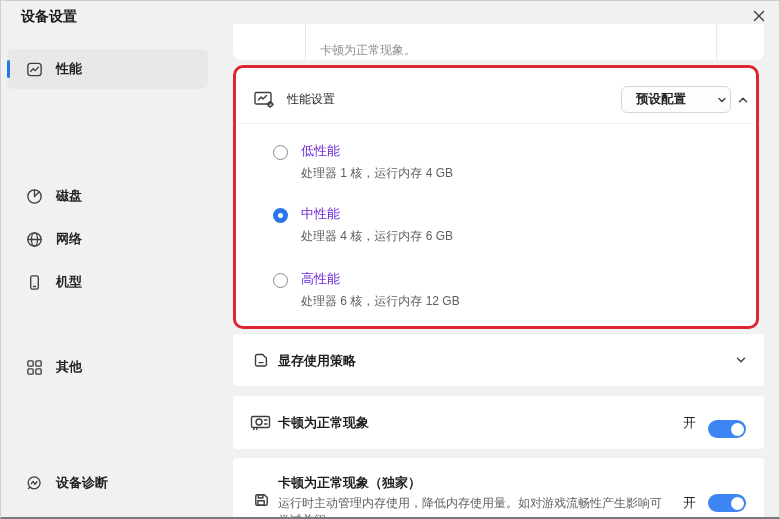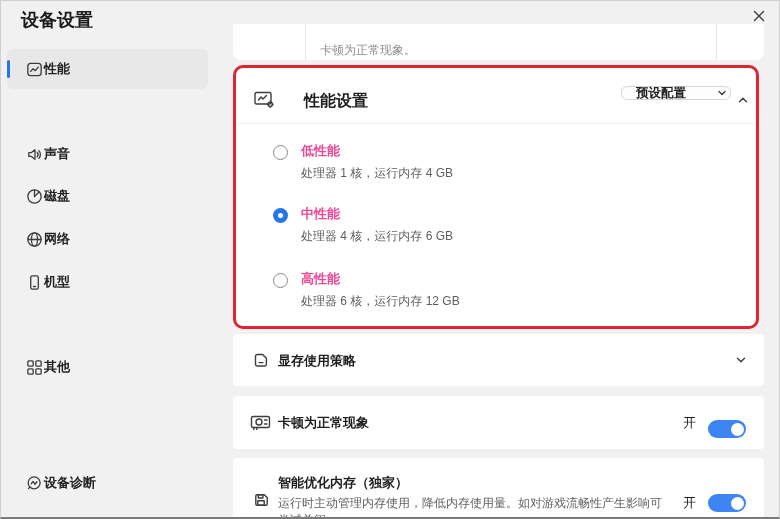--- a/index.html
+++ b/index.html
@@ -5,46 +5,46 @@
   :root{
     --accent:#2676e8; --toggle:#3c85f2; --hl:#dd2533;
   }
   *{margin:0;padding:0;box-sizing:border-box;font-family:"Liberation Sans","DejaVu Sans",sans-serif;}
   html,body{background:#dfdfdf;}
   .window{
     position:relative;width:780px;height:519px;background:#f1f1f2;overflow:hidden;
     border:1px solid #cfcfcf;border-bottom:2px solid #7a7a7a;
   }
   
-  .win-title{position:absolute;left:20px;top:7px;font-size:18px;font-weight:700;color:#1c1c1c;}
+  .win-title{position:absolute;left:20px;top:7px;font-size:14px;font-weight:700;color:#1c1c1c;}
   .close-btn{position:absolute;left:746px;top:3px;width:24px;height:24px;display:flex;align-items:center;justify-content:center;cursor:pointer;}
   
-  .side-item{position:absolute;left:6px;width:201px;height:40px;display:flex;align-items:center;gap:0;padding-left:18px;border-radius:6px;cursor:pointer;text-align:center;}
+  .side-item{position:absolute;left:6px;width:201px;height:40px;display:flex;align-items:center;gap:12px;padding-left:18px;border-radius:6px;cursor:pointer;text-align:center;}
   .side-item.sel{background:#e8e8e9;}
   .side-item .lbl{font-size:13px;color:#232323;font-weight:600;}
   .side-item .bar{position:absolute;left:0;top:11px;width:3px;height:18px;border-radius:2px;background:var(--accent);display:none;}
   .side-item.sel .bar{display:block;}
   .icon{display:inline-flex;flex:none;}
   svg{display:block;}
   .stroke{fill:none;stroke:#3d3d3d;stroke-width:1.4;stroke-linecap:round;stroke-linejoin:round;}
   
   .card{position:absolute;left:232px;width:531px;background:#ffffff;border-radius:4px;}
   .top-card{top:23px;height:36px;border-radius:0 0 8px 8px;overflow:hidden;}
   .inner-box{position:absolute;left:72px;top:-20px;width:412px;height:63px;border:1px solid #e7e7e7;border-radius:6px;}
   .scrolled-text{position:absolute;left:14px;top:37px;font-size:12px;color:#8f8f8f;white-space:nowrap;}
   .hl-section{position:absolute;left:232px;top:64px;width:526px;height:264px;background:#fff;border:3px solid var(--hl);border-radius:10px;}
-  .sec-title{font-size:16px;font-weight:700;color:#1e1e1e;margin-left:17px;}
-  .dropdown{position:absolute;left:385px;top:18px;width:110px;height:14px;background:#fdfdfd;border:1px solid #d6d6d6;border-radius:6px;display:flex;align-items:center;justify-content:space-between;padding:0 2px 0 14px;cursor:pointer;}
+  .sec-title{font-size:12px;font-weight:400;color:#1e1e1e;}
+  .dropdown{position:absolute;left:385px;top:18px;width:110px;height:27px;background:#fdfdfd;border:1px solid #d6d6d6;border-radius:6px;display:flex;align-items:center;justify-content:space-between;padding:0 2px 0 14px;cursor:pointer;}
   .dropdown .dd-lbl{font-size:12.5px;font-weight:700;color:#222;}
   .chev-btn{position:absolute;width:20px;height:20px;display:flex;align-items:center;justify-content:center;cursor:pointer;}
   .divider{position:absolute;left:2px;top:55px;width:516px;height:1px;background:#ededed;}
   .radio{position:absolute;left:37px;width:15px;height:15px;border-radius:50%;border:1.5px solid #8a8a8a;background:#fff;cursor:pointer;}
   .radio.sel{border:none;background:var(--accent);}
   .radio.sel::after{content:"";position:absolute;left:5px;top:5px;width:5px;height:5px;border-radius:50%;background:#fff;}
-  .opt-lbl{position:absolute;left:65px;font-size:13px;font-weight:700;color:#ec4899;}
+  .opt-lbl{position:absolute;left:65px;font-size:13px;font-weight:400;color:#6d28d9;}
   .opt-desc{position:absolute;left:65px;font-size:12px;color:#5f5f5f;}
   .row-title{position:absolute;left:45px;font-size:13px;font-weight:700;color:#1f1f1f;}
   .state-lbl{position:absolute;left:450px;font-size:13px;color:#1f1f1f;}
   .switch{position:absolute;left:475px;width:38px;height:18px;border-radius:9px;background:var(--toggle);cursor:pointer;}
   .switch::after{content:"";position:absolute;right:2.5px;top:2.5px;width:13px;height:13px;border-radius:50%;background:#fff;}
   .mem-desc{position:absolute;left:45px;top:37px;width:392px;font-size:12px;line-height:16.5px;color:#5f5f5f;}
 </style>
 </head>
 <body>
 
@@ -67,32 +67,20 @@
     <span class="icon">
       <svg width="19" height="19" viewBox="0 0 20 20">
           <g class="stroke">
             <rect x="3" y="3.5" width="14" height="13" rx="3"></rect>
             <polyline points="6,12 8.5,9.2 10.8,11.2 14,7.5"></polyline>
           </g>
         </svg>
     </span>
     <span class="lbl">性能</span>
   </div>
-  <div class="side-item" style="top:133px">
-    <span class="icon">
-      <svg width="19" height="19" viewBox="0 0 20 20">
-          <g class="stroke">
-            <path d="M4 8 h2.8 L10.5 5 v10 L6.8 12 H4 z"></path>
-            <path d="M12.8 7.7 a3.4 3.4 0 0 1 0 4.6"></path>
-            <path d="M14.6 5.9 a6 6 0 0 1 0 8.2"></path>
-          </g>
-        </svg>
-    </span>
-    <span class="lbl">声音</span>
-  </div>
   <div class="side-item" style="top:175px">
     <span class="icon">
       <svg width="19" height="19" viewBox="0 0 20 20">
           <g class="stroke">
             <circle cx="10" cy="10" r="7"></circle>
             <line x1="10" y1="10" x2="10" y2="3.2"></line>
             <line x1="10" y1="10" x2="14.8" y2="5.2"></line>
           </g>
         </svg>
     </span>
@@ -245,19 +233,19 @@
   <div class="card" style="top:457px;height:70px">
     <span class="icon" style="position:absolute;left:18px;top:32px">
       <svg width="20" height="20" viewBox="0 0 20 20">
           <g class="stroke">
             <path d="M4.8 6 a1.3 1.3 0 0 1 1.3 -1.3 h7.2 l2.9 2.9 v6.4 a1.3 1.3 0 0 1 -1.3 1.3 h-8.8 a1.3 1.3 0 0 1 -1.3 -1.3 z"></path>
             <rect x="7.3" y="4.8" width="4.6" height="3.2"></rect>
             <rect x="6.8" y="10.8" width="6.4" height="4.4"></rect>
           </g>
         </svg>
     </span>
-    <span class="row-title" style="top:16px">智能优化内存（独家）</span>
+    <span class="row-title" style="top:16px">卡顿为正常现象（独家）</span>
     <div class="mem-desc">运行时主动管理内存使用，降低内存使用量。如对游戏流畅性产生影响可尝试关闭。</div>
     <span class="state-lbl" style="top:36px">开</span>
     <span class="switch" style="top:36px"></span>
   </div>
 
 </div>
 
 </body></html>

